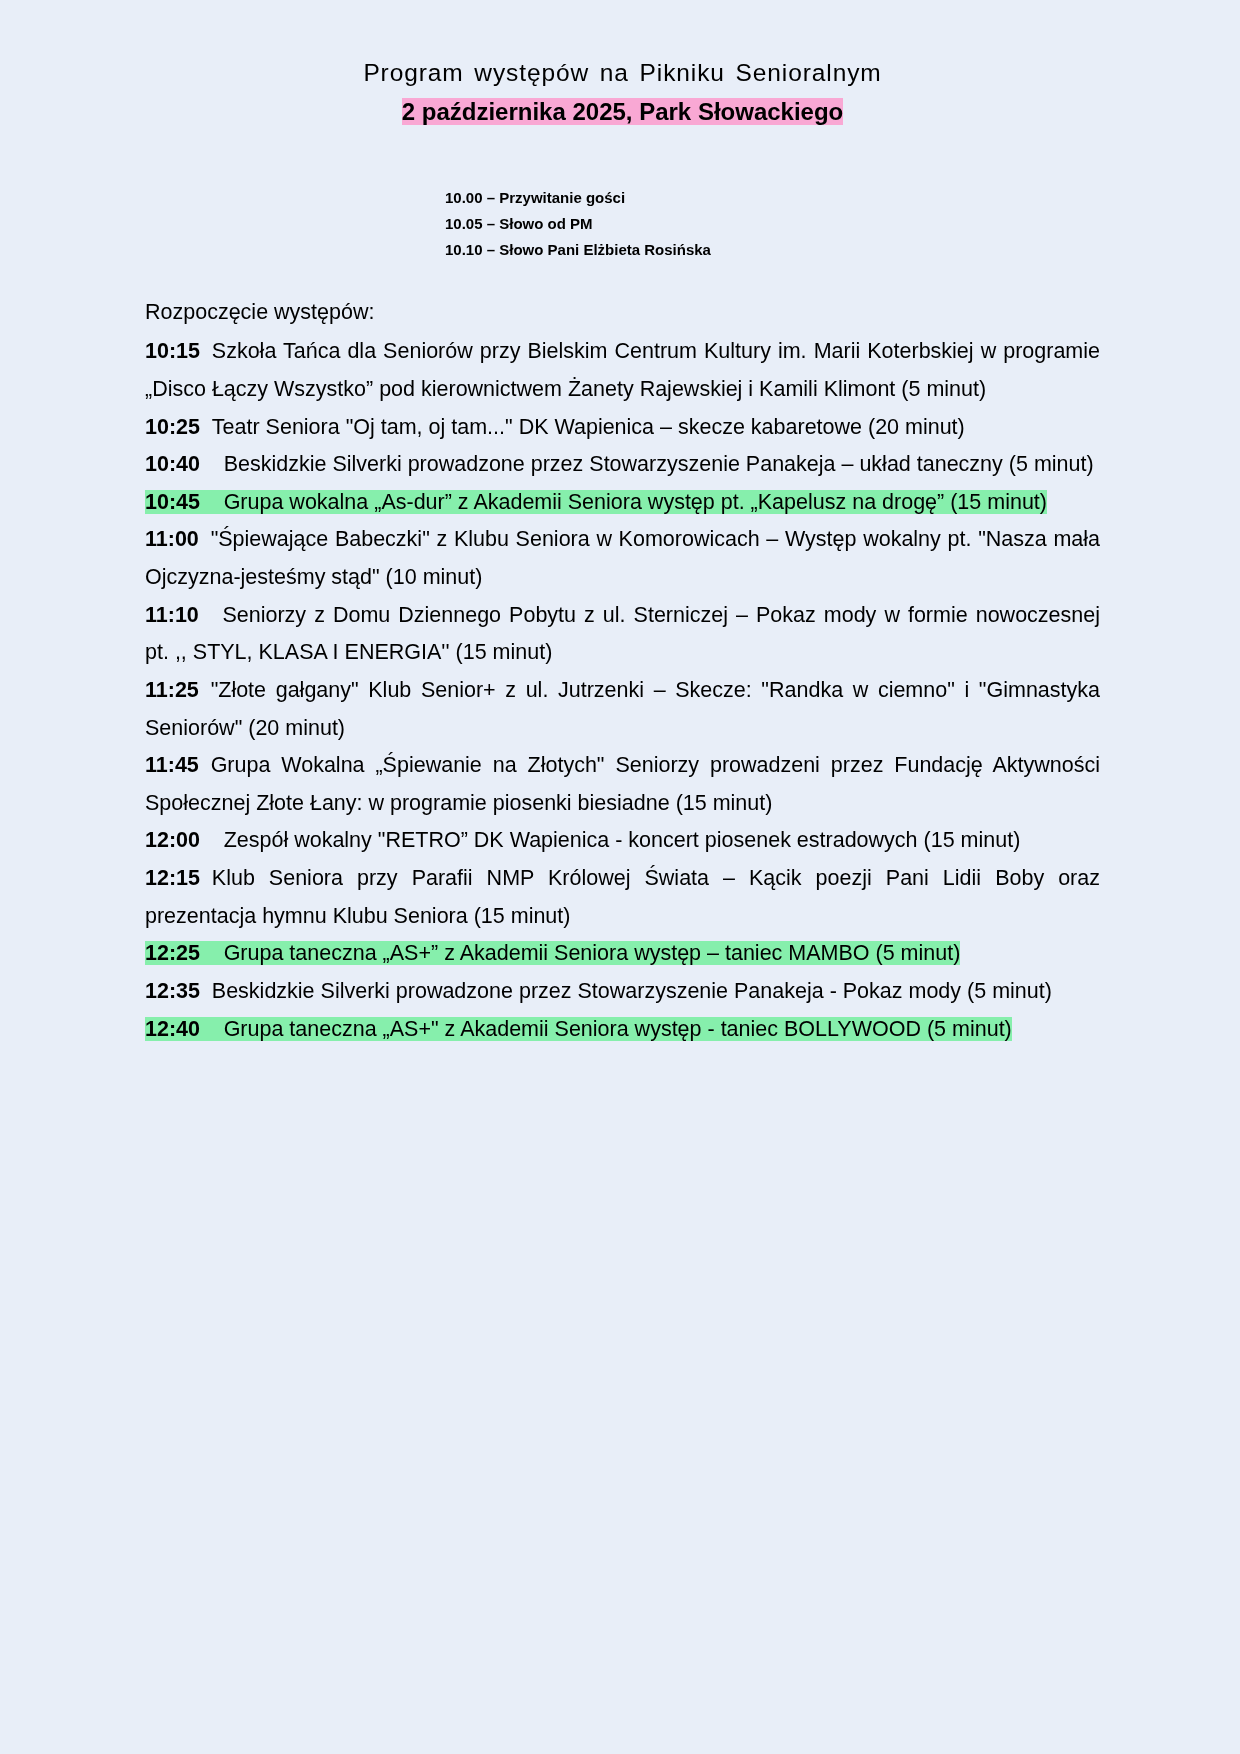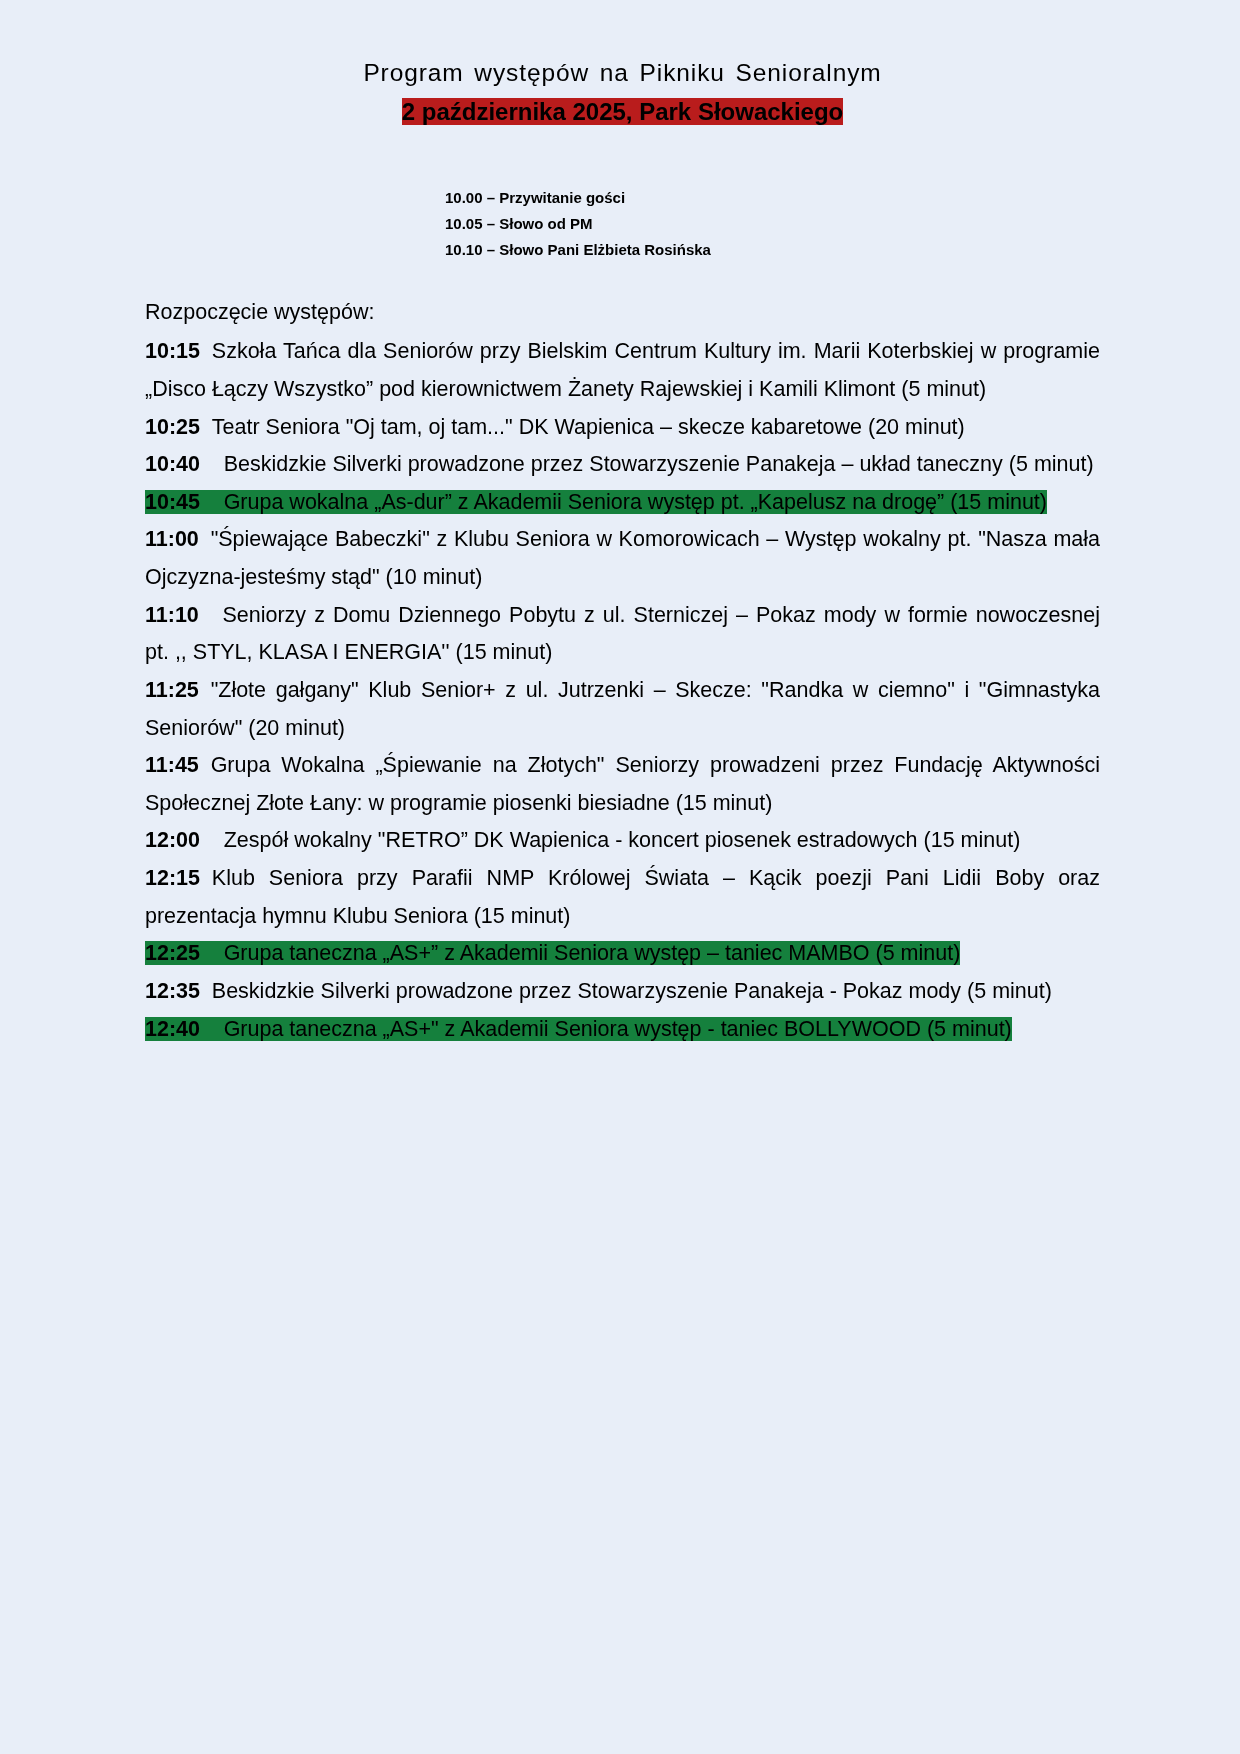--- a/index.html
+++ b/index.html
@@ -32,21 +32,21 @@
     line-height: 1.45;
     margin: 0 0 4px 0;
   }
   .doc-subtitle {
     font-size: 24px;
     font-weight: bold;
     line-height: 1.45;
     margin: 0;
   }
   .hl {
-    background: #b91c1c;
+    background: #f9a8d4;
   }
   .intro-block {
     margin-top: 56px;
     padding-left: 300px;
   }
   .intro-line {
     font-size: 15px;
     font-weight: bold;
     line-height: 1.72;
   }
@@ -65,21 +65,21 @@
     text-justify: inter-word;
     margin: 0;
   }
   .entry .time {
     font-weight: bold;
   }
   .entry .sp {
     display: inline-block;
   }
   .entry.hl-entry > span.hlwrap {
-    background: #15803d;
+    background: #86efac;
     box-decoration-break: clone;
     -webkit-box-decoration-break: clone;
   }
 </style>
 </head>
 <body>
 
 <div class="page">
 
   <div class="title-block">

